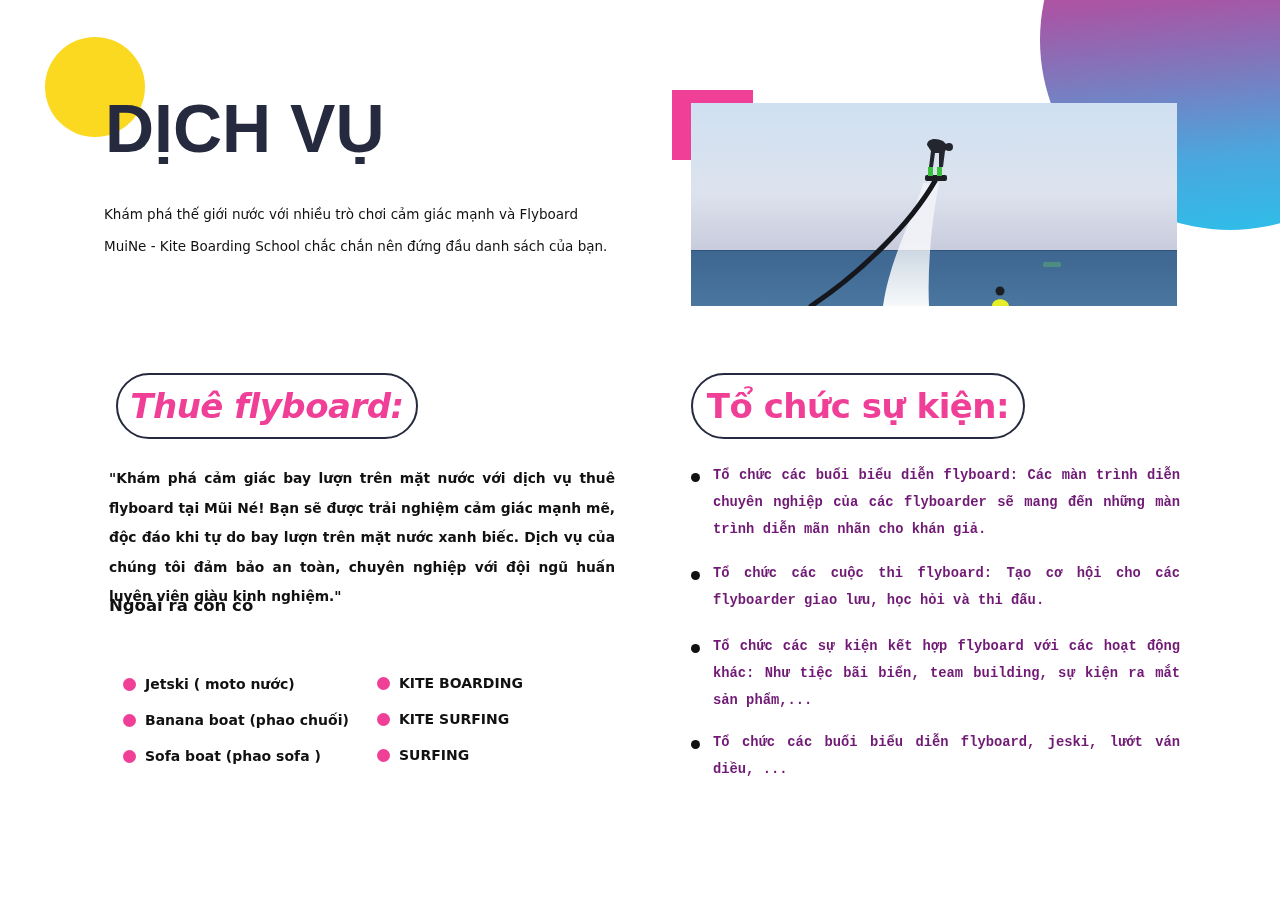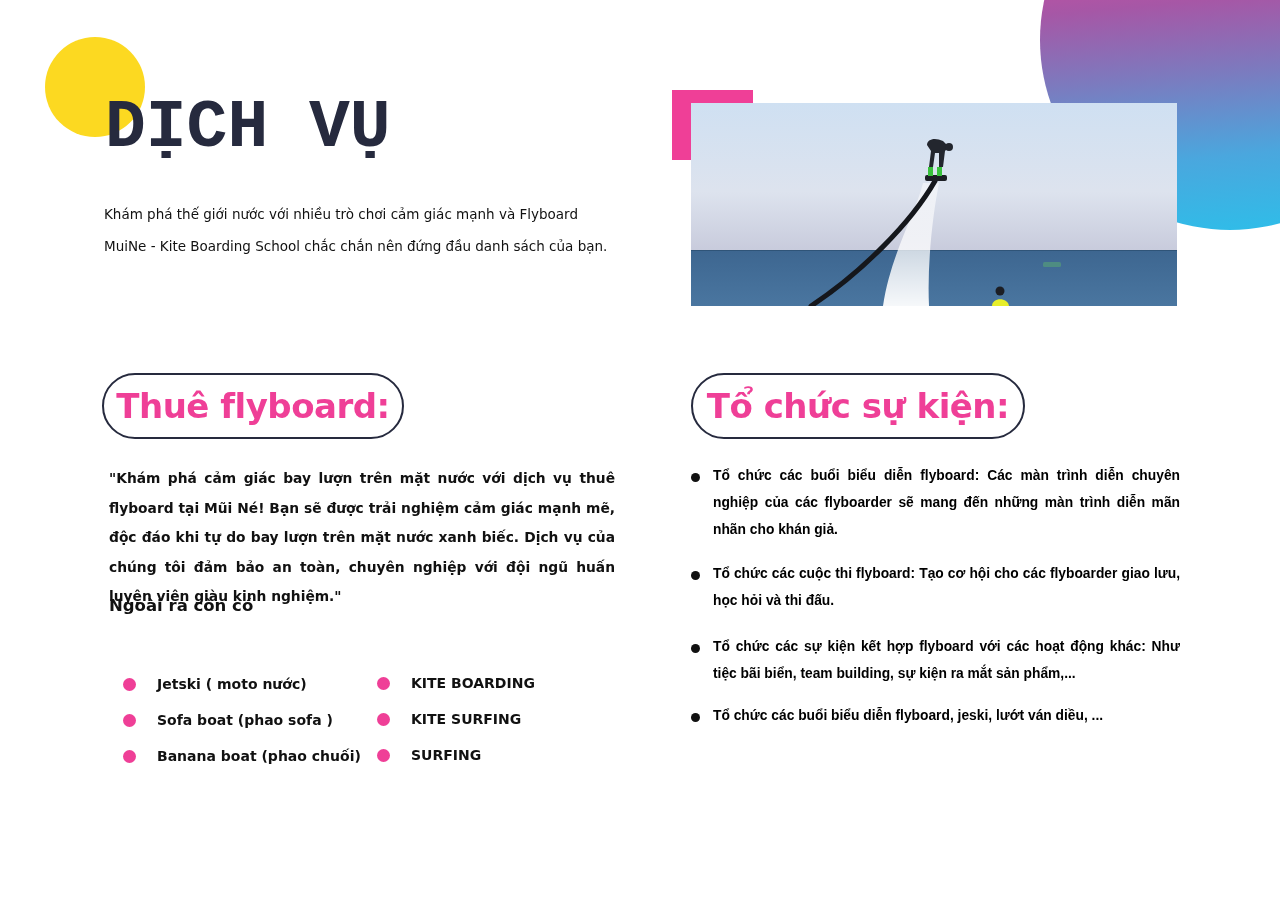--- a/index.html
+++ b/index.html
@@ -39,21 +39,21 @@
       left: 672px; top: 90px;
       width: 81px; height: 70px;
       background: #ef3f97;
     }
 
     
     .page-title {
       position: absolute;
       left: 105px; top: 88px;
       margin: 0;
-      font-family: Liberation Mono, monospace;
+      font-family: Liberation Sans, sans-serif;
       font-weight: 700;
       font-size: 68px;
       line-height: 80px;
       color: #262a3e;
       letter-spacing: 0px;
     }
     .intro {
       position: absolute;
       left: 104px; top: 198px;
       width: 520px;
@@ -87,21 +87,21 @@
       background: #fff;
     }
     .pill span {
       font-family: "DejaVu Sans", sans-serif;
       font-weight: 700;
       font-size: 34px;
       color: #ef3f97;
       letter-spacing: -0.5px;
       white-space: nowrap;
     }
-    .pill-left  { left: 102px; top: 373px; width: 302px; }
+    .pill-left  { left: 116px; top: 373px; width: 302px; font-style: italic; }
     .pill-right { left: 691px; top: 373px; width: 334px; }
 
     
     .quote {
       position: absolute;
       left: 109px; top: 464px;
       width: 506px;
       margin: 0;
       font-family: "DejaVu Sans", sans-serif;
       font-weight: 700;
@@ -127,21 +127,20 @@
     .extra-list li {
       position: relative;
       height: 36px;
       display: flex;
       align-items: center;
       font-family: "DejaVu Sans", sans-serif;
       font-weight: 700;
       font-size: 14px;
       color: #111;
       white-space: nowrap;
-      gap: 12px;
     }
     .pink-dot {
       display: inline-block;
       width: 13px; height: 13px;
       border-radius: 50%;
       background: #ef3f97;
       margin-right: 9px;
       flex: 0 0 auto;
     }
     .extra-list-1 { left: 123px; top: 666px; }
@@ -151,26 +150,26 @@
     .event-list {
       position: absolute;
       left: 690px; top: 462px;
       width: 490px;
       list-style: none;
       margin: 0; padding: 0;
     }
     .event-list li {
       position: relative;
       padding-left: 23px;
-      font-family: Liberation Sans, sans-serif;
+      font-family: Liberation Mono, monospace;
       font-weight: 700;
       font-size: 13.8px;
       line-height: 27px;
       text-align: justify;
-      color: #000000;
+      color: #701a75;
     }
     .event-list li .black-dot {
       position: absolute;
       left: 1px; top: 11px;
       width: 9px; height: 9px;
       border-radius: 50%;
       background: #111;
     }
     .event-list li.e1 { margin-bottom: 17px; }
     .event-list li.e2 { margin-bottom: 19px; }
@@ -236,25 +235,25 @@
 
   <h3 class="extra-heading">Ngoài ra còn có</h3>
 
   <ul class="extra-list extra-list-1">
     <li>
         <span class="pink-dot"></span>
         <span>Jetski ( moto nước)</span>
       </li>
     <li>
         <span class="pink-dot"></span>
+        <span>Banana boat (phao chuối)</span>
+      </li>
+    <li>
+        <span class="pink-dot"></span>
         <span>Sofa boat  (phao sofa )</span>
-      </li>
-    <li>
-        <span class="pink-dot"></span>
-        <span>Banana boat (phao chuối)</span>
       </li>
   </ul>
 
   <ul class="extra-list extra-list-2">
     <li>
         <span class="pink-dot"></span>
         <span>KITE BOARDING</span>
       </li>
     <li>
         <span class="pink-dot"></span>

